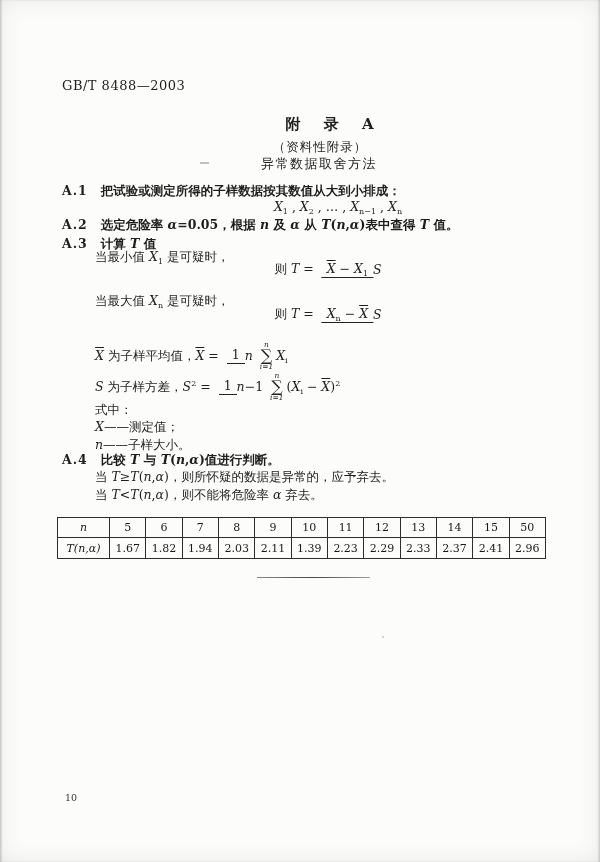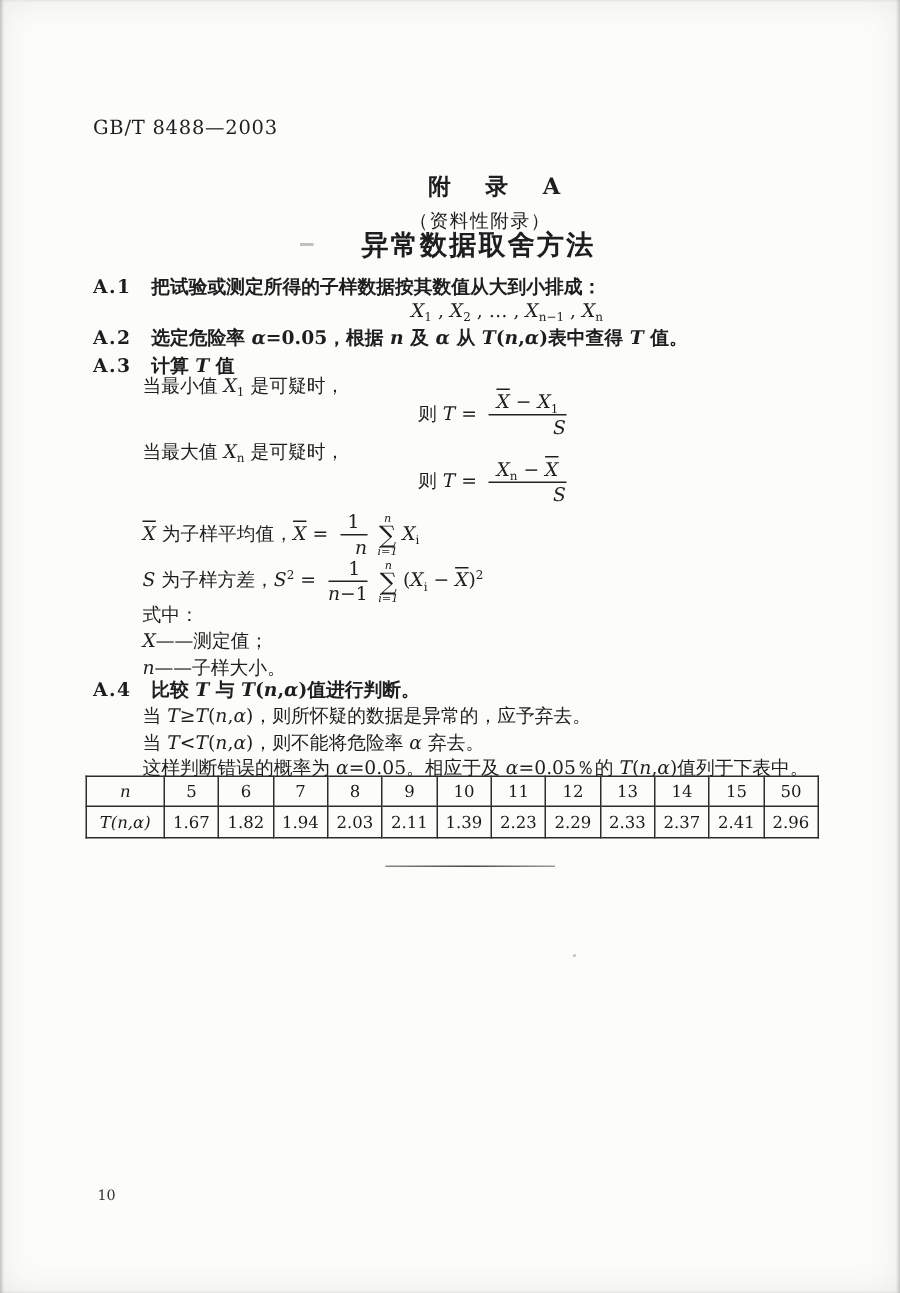--- a/index.html
+++ b/index.html
@@ -20,29 +20,29 @@
   .edge.r { right:0; background:linear-gradient(to left, rgba(90,90,85,.22), rgba(0,0,0,0)); }
 
   .line { position:absolute; font-size:12.5px; line-height:15px; white-space:nowrap; }
   .bold { font-weight:bold; }
   .center { transform:translateX(-50%); }
   .label { display:inline-block; margin-right:13px; font-weight:bold; letter-spacing:1px; }
 
   .doc-number { font-size:13px; font-weight:normal; letter-spacing:.5px; }
   .app-title { font-size:15px; font-weight:bold; letter-spacing:9px; }
   .app-subtitle { font-size:12.5px; letter-spacing:1px; }
-  .app-heading { font-size:18px; font-weight:bold; letter-spacing:1.5px; }
+  .app-heading { font-size:13px; font-weight:normal; letter-spacing:1.5px; }
 
   i { font-family:"DejaVu Serif","Liberation Serif",serif; }
   sub { font-size:8px; vertical-align:-3px; line-height:0; }
   sup { font-size:8px; vertical-align:5px; line-height:0; }
   .ovl { text-decoration:overline; }
 
   .formula { font-size:12.5px; }
-  .frac { display:inline-flex; flex-direction:column; text-align:right; vertical-align:middle; margin:0 4px; }
+  .frac { display:inline-flex; flex-direction:row; text-align:left; vertical-align:middle; margin:0 4px; }
   .fnum { padding:0 5px 1px 5px; border-bottom:1px solid #222; line-height:14px; }
   .fden { line-height:14px; padding-top:1px; }
   .sum { display:inline-flex; flex-direction:column; align-items:center; vertical-align:middle; margin:0 3px; }
   .sl { font-size:7.5px; line-height:8px; font-style:italic; }
   .sg { font-size:16px; line-height:14px; }
 
   table.tval { position:absolute; left:57px; top:517px; width:489px; border-collapse:collapse; table-layout:fixed; }
   table.tval td {
     border:1px solid #2d2d2d; text-align:center; vertical-align:middle;
     font-size:11px; padding:0; height:19px; color:#1a1a1a;
@@ -125,21 +125,20 @@
   <div class="line" style="left:95px; top:437px;"><i>n</i>——子样大小。</div>
 
   <div class="line bold" style="left:62px; top:452px;">
     <span class="label">A.4</span><span>比较 <i>T</i> 与 <i>T</i>(<i>n</i>,<i>α</i>)值进行判断。</span>
   </div>
 
   <div class="line" style="left:95px; top:469px;">当 <i>T</i>≥<i>T</i>(<i>n</i>,<i>α</i>)，则所怀疑的数据是异常的，应予弃去。</div>
 
   <div class="line" style="left:95px; top:487px;">当 <i>T</i>&lt;<i>T</i>(<i>n</i>,<i>α</i>)，则不能将危险率 <i>α</i> 弃去。</div>
 
-  <div class="line" style="left:95px; top:504px;">这样判断错误的概率为 <i>α</i>=0.05。相应于及 <i>α</i>=0.05％的 <i>T</i>(<i>n</i>,<i>α</i>)值列于下表中。</div>
 
   <table class="tval">
     <colgroup>
         <col class="c0">
       </colgroup>
     <tbody>
         <tr id="trow-header">
           <td>n</td>
           <td>5</td>
           <td>6</td>

